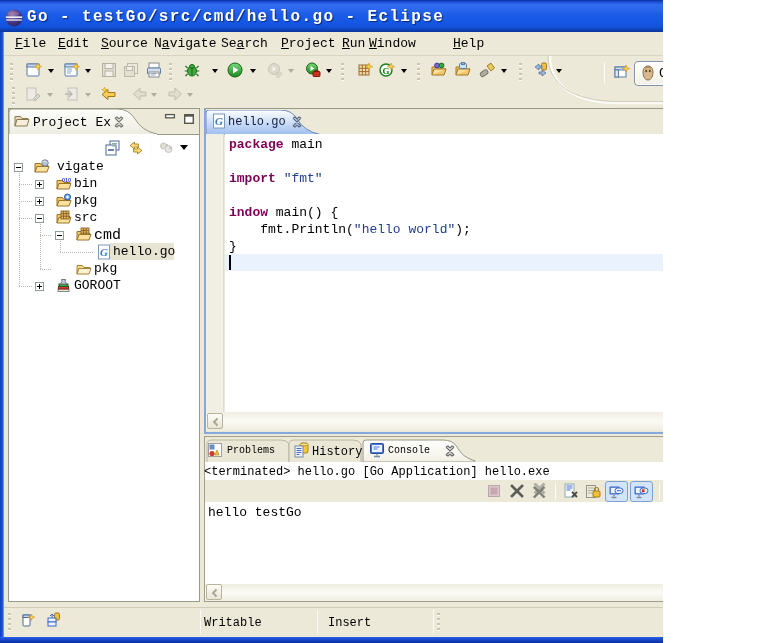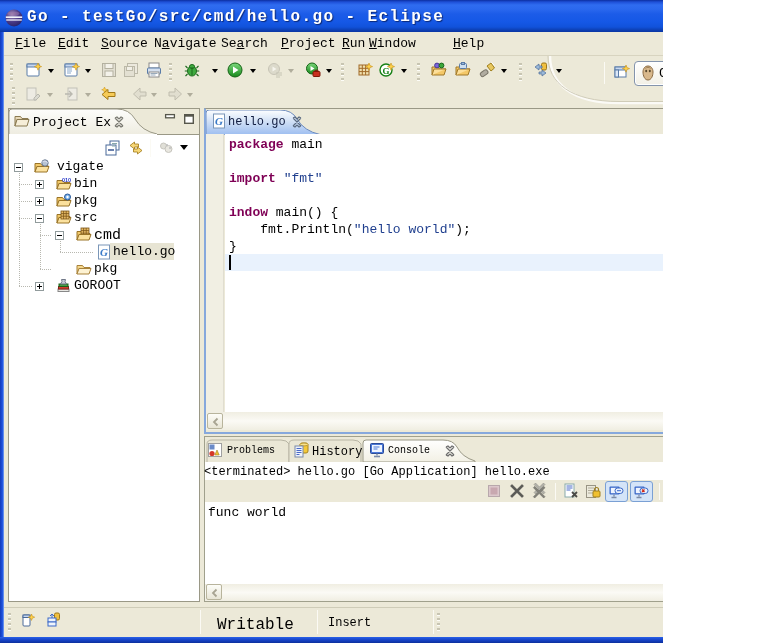--- a/index.html
+++ b/index.html
@@ -515,21 +515,21 @@
     </svg>
 <div class="dd gy" style="left:708px;top:490px"></div>
 <svg class="tbi" style="left:723px;top:483px" viewBox="0 0 16 16">
       <rect x="1" y="3" width="11" height="10" fill="#fff" stroke="#5a7ca8"></rect>
       <rect x="1" y="3" width="11" height="3" fill="#c8d8f0" stroke="#5a7ca8"></rect>
       <path d="M12 1l1 2.6 2.6 1-2.6 1-1 2.6-1-2.6-2.6-1 2.6-1z" fill="#ffd24a" stroke="#c89018" stroke-width=".6"></path>
     </svg>
 <div class="dd" style="left:744px;top:490px"></div>
 
 <div class="abs" style="left:205px;top:502px;width:536px;height:82px;background:#fff"></div>
-<span class="abs mono" style="left:208px;top:505px;font-size:13px;white-space:pre">func world</span>
+<span class="abs mono" style="left:208px;top:505px;font-size:13px;white-space:pre">hello testGo</span>
 <div class="abs" style="left:741px;top:502px;width:18px;height:82px;background:linear-gradient(90deg,#f0eee2,#fbfaf5 50%,#f0eee2)"></div>
 <div class="abs sbbtn" style="left:742px;top:503px"><svg width="16" height="16" viewBox="0 0 16 16">
         <path d="M4.5 9.5L8 6l3.5 3.5" fill="none" stroke="#a8a492" stroke-width="1.8"></path>
       </svg></div>
 <div class="abs sbbtn" style="left:742px;top:567px"><svg width="16" height="16" viewBox="0 0 16 16">
         <path d="M4.5 6.5L8 10l3.5-3.5" fill="none" stroke="#a8a492" stroke-width="1.8"></path>
       </svg></div>
 <div class="abs" style="left:205px;top:584px;width:536px;height:17px;background:linear-gradient(180deg,#f0eee2,#fbfaf5 50%,#f0eee2)"></div>
 <div class="abs sbbtn" style="left:206px;top:584px"><svg width="16" height="16" viewBox="0 0 16 16">
         <path d="M9.5 4.5L6 8l3.5 3.5" fill="none" stroke="#a8a492" stroke-width="1.8"></path>
@@ -545,18 +545,18 @@
       <rect x="3" y="3" width="7" height="2.5" fill="#c8d8f0" stroke="#4a6a9a"></rect>
       <path d="M11.5 2l.9 2.3 2.3.9-2.3.9-.9 2.3-.9-2.3-2.3-.9 2.3-.9z" fill="#ffd24a" stroke="#c89018" stroke-width=".6"></path>
     </svg>
 <svg class="tbi" style="left:46px;top:612px" viewBox="0 0 16 16">
       <rect x="8.5" y="1" width="5" height="7" rx="1.5" fill="#f0c040" stroke="#a07818"></rect>
       <rect x="2" y="6" width="8" height="4" fill="#eef4fc" stroke="#3a68c8"></rect>
       <rect x="2" y="10" width="8" height="4" fill="#eef4fc" stroke="#3a68c8"></rect>
       <path d="M4 4l2-2 2 2M6 2v4" stroke="#3a68c8" fill="none"></path>
     </svg>
 <div class="abs" style="left:200px;top:610px;width:1px;height:24px;background:#c0bdaa;border-right:1px solid #fbfaf4"></div>
-<span class="abs mono" style="left:217px;top:616px;font-size:16px">Writable</span>
+<span class="abs mono" style="left:204px;top:616px;font-size:12px">Writable</span>
 <div class="abs" style="left:317px;top:610px;width:1px;height:24px;background:#c0bdaa;border-right:1px solid #fbfaf4"></div>
 <span class="abs mono" style="left:328px;top:616px;font-size:12px">Insert</span>
 <div class="abs" style="left:433px;top:610px;width:1px;height:24px;background:#c0bdaa;border-right:1px solid #fbfaf4"></div>
 <div class="grip" style="left:437px;top:613px"></div>
 </div>
 
 </body></html>

